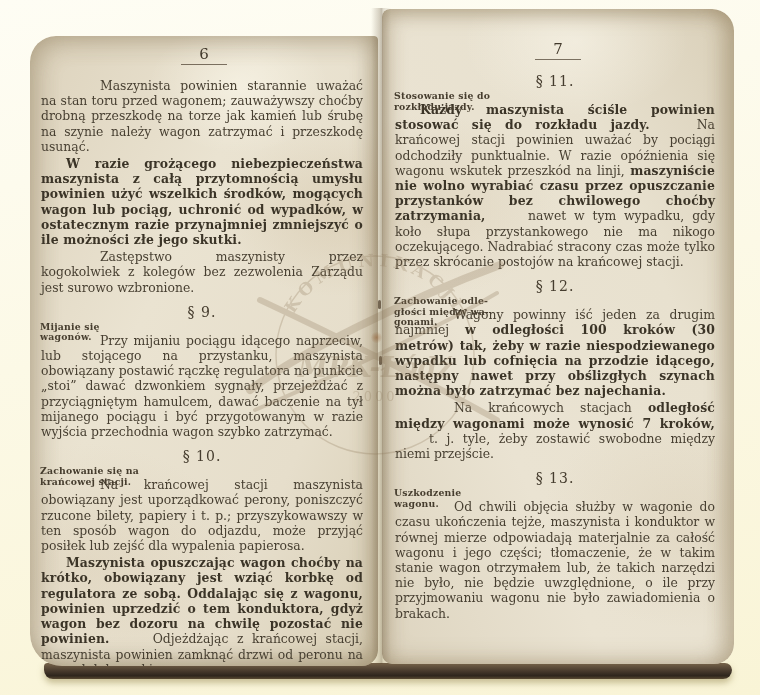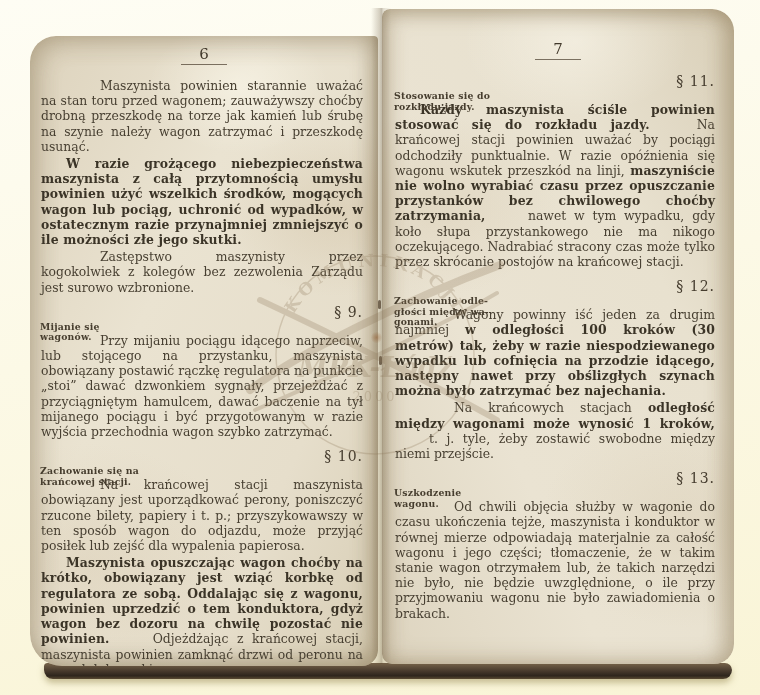--- a/index.html
+++ b/index.html
@@ -80,21 +80,21 @@
   .para .b{font-weight:bold;letter-spacing:.15px;color:#3b3427;}
   .para .r{font-weight:normal;margin-left:34px;}
 
   .section{position:relative;margin:9px 0 6px 0;min-height:23px;}
   .section .margin-label{
     position:absolute;left:-1px;top:18px;width:132px;
     font-size:9.3px;line-height:10.6px;font-weight:bold;
     white-space:pre-line;color:#463d2e;letter-spacing:.2px;text-indent:0;
   }
   .section .para-mark{
-    display:block;text-align:right;font-size:14px;color:#453c2e;letter-spacing:1px;
+    display:block;text-align:center;font-size:14px;color:#453c2e;letter-spacing:1px;
   }
 
   .watermark{
     position:absolute;left:225px;top:205px;width:300px;height:300px;
     opacity:.26;z-index:7;pointer-events:none;
   }
 </style>
 </head>
 <body>
 
@@ -133,21 +133,21 @@
           <span class="para-mark">§ 11.</span>
         </div>
         <p class="para"><span class="b">Każdy maszynista ściśle powinien stosować się do rozkładu jazdy. </span><span class="r">Na krańcowej stacji powinien uważać by pociągi odchodziły punktualnie. W razie opóźnienia się wagonu wskutek przeszkód na linji, </span><span class="b">maszyniście nie wolno wyrabiać czasu przez opuszczanie przystanków bez chwilowego choćby zatrzymania, </span><span class="r">nawet w tym wypadku, gdy koło słupa przystankowego nie ma nikogo oczekującego. Nadrabiać stracony czas może tylko przez skrócanie postojów na krańcowej stacji.</span></p>
         <div class="section">
           <span class="margin-label">Zachowanie odle-
 głości między wa-
 gonami.</span>
           <span class="para-mark">§ 12.</span>
         </div>
         <p class="para"><span class="r">Wagony powinny iść jeden za drugim najmniej </span><span class="b">w odległości 100 kroków (30 metrów) tak, żeby w razie niespodziewanego wypadku lub cofnięcia na przodzie idącego, następny nawet przy obślizgłych szynach można było zatrzymać bez najechania.</span></p>
-        <p class="para"><span class="r">Na krańcowych stacjach </span><span class="b">odległość między wagonami może wynosić 1 kroków, </span><span class="r">t. j. tyle, żeby zostawić swobodne między niemi przejście.</span></p>
+        <p class="para"><span class="r">Na krańcowych stacjach </span><span class="b">odległość między wagonami może wynosić 7 kroków, </span><span class="r">t. j. tyle, żeby zostawić swobodne między niemi przejście.</span></p>
         <div class="section">
           <span class="margin-label">Uszkodzenie
 wagonu.</span>
           <span class="para-mark">§ 13.</span>
         </div>
         <p class="para"><span class="r">Od chwili objęcia służby w wagonie do czasu ukończenia tejże, maszynista i konduktor w równej mierze odpowiadają materjalnie za całość wagonu i jego części; tłomaczenie, że w takim stanie wagon otrzymałem lub, że takich narzędzi nie było, nie będzie uwzględnione, o ile przy przyjmowaniu wagonu nie było zawiadomienia o brakach.</span></p>
       </div>
   </div>
 
   <div class="gutter"></div>

